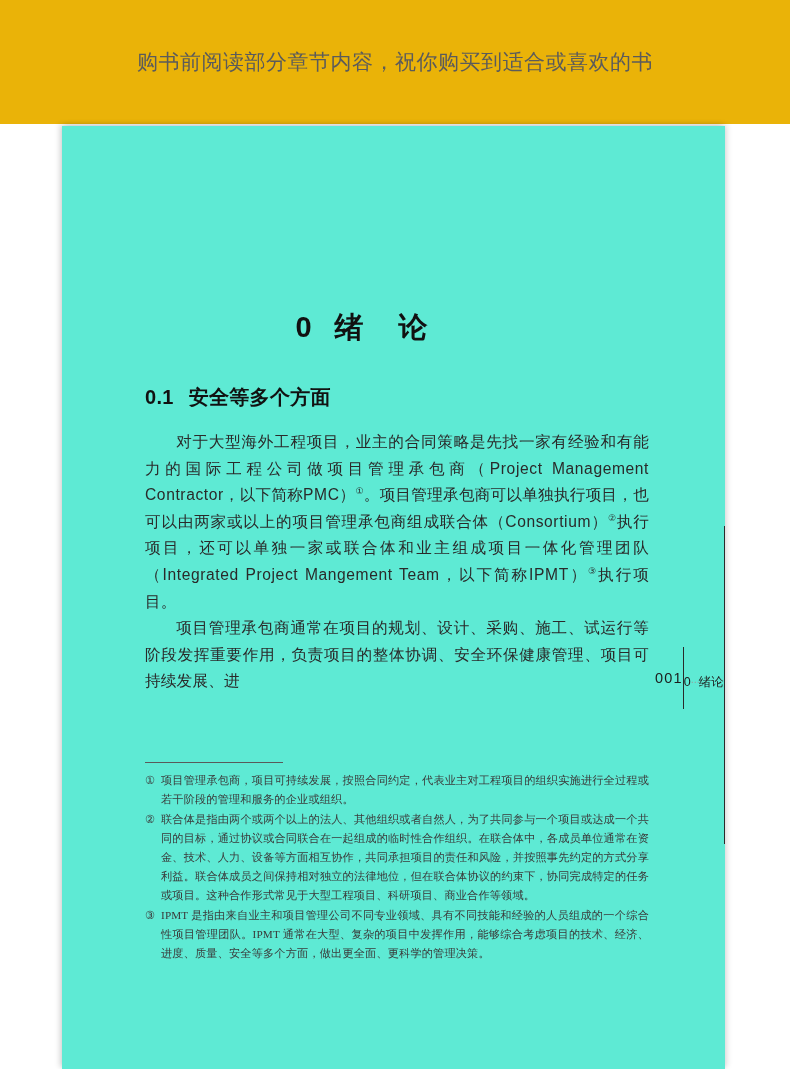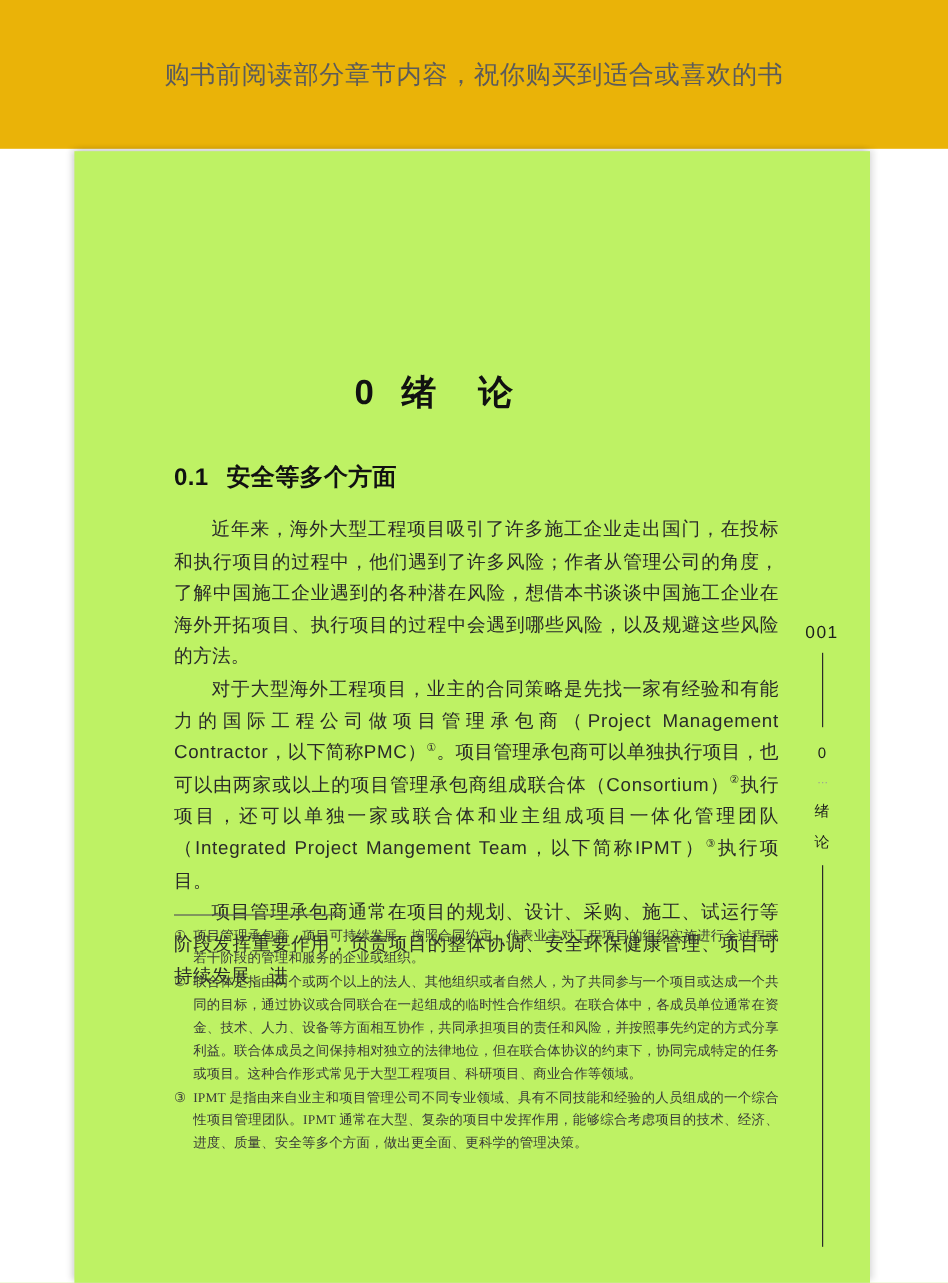--- a/index.html
+++ b/index.html
@@ -35,21 +35,21 @@
     white-space: nowrap;
   }
 
   
   .page-card {
     position: absolute;
     left: 62px;
     top: 126px;
     width: 663px;
     height: 943px;
-    background: #bef264;
+    background: #5eead4;
     box-shadow: -3px -2px 5px rgba(0,0,0,0.13),
                  3px -2px 5px rgba(0,0,0,0.10),
                  0 2px 4px rgba(0,0,0,0.05);
   }
 
   
   .chapter-title {
     position: absolute;
     left: 0;
     top: 182px;
@@ -139,21 +139,21 @@
     text-justify: inter-ideograph;
   }
 
   
   .margin-rail {
     position: absolute;
     left: 655px;
     top: 520px;
     width: 60px;
     display: flex;
-    flex-direction: column;
+    flex-direction: row;
     align-items: center;
   }
   .rail-pageno {
     font-family: "Liberation Sans", "DejaVu Sans", sans-serif;
     font-size: 14.5px;
     color: #1c1c1c;
     letter-spacing: 1.2px;
     margin-bottom: 8px;
   }
   .rail-line-top {
@@ -196,21 +196,20 @@
   <div class="chapter-title">
     <span>0</span><span class="ct-gap"></span><span>绪</span><span class="ct-gap-wide"></span><span>论</span>
   </div>
 
   <div class="section-heading">
     <span class="sh-num">0.1</span><span>安全等多个方面</span>
   </div>
 
   <div class="body-col">
 
-    <p class="para">近年来，海外大型工程项目吸引了许多施工企业走出国门，在投标和执行项目的过程中，他们遇到了许多风险；作者从管理公司的角度，了解中国施工企业遇到的各种潜在风险，想借本书谈谈中国施工企业在海外开拓项目、执行项目的过程中会遇到哪些风险，以及规避这些风险的方法。</p>
 
     <p class="para"><span>对于大型海外工程项目，业主的合同策略是先找一家有经验和有能力的国际工程公司做项目管理承包商（</span><span class="latin">Project Management Contractor</span><span>，以下简称</span><span class="latin">PMC</span><span>）</span><sup>①</sup><span>。项目管理承包商可以单独执行项目，也可以由两家或以上的项目管理承包商组成联合体（</span><span class="latin">Consortium</span><span>）</span><sup>②</sup><span>执行项目，还可以单独一家或联合体和业主组成项目一体化管理团队（</span><span class="latin">Integrated Project Mangement Team</span><span>，以下简称</span><span class="latin">IPMT</span><span>）</span><sup>③</sup><span>执行项目。</span></p>
 
     <p class="para">项目管理承包商通常在项目的规划、设计、采购、施工、试运行等阶段发挥重要作用，负责项目的整体协调、安全环保健康管理、项目可持续发展、进</p>
   </div>
 
   <div class="footnote-zone">
     <div class="footnote-rule"></div>
 
     <div class="footnote">

